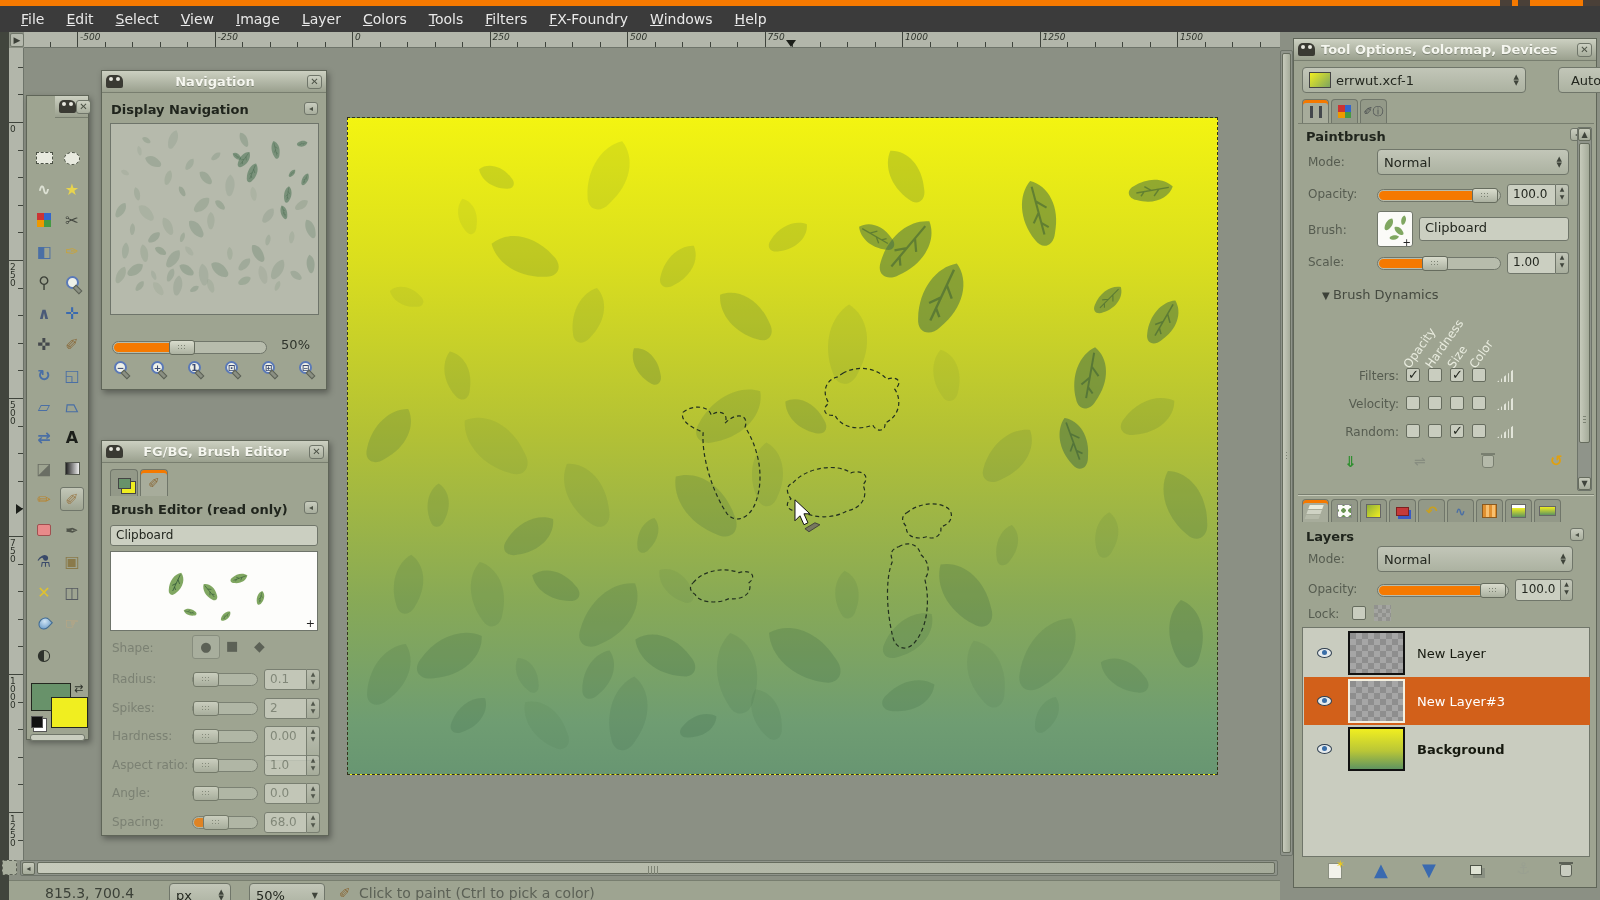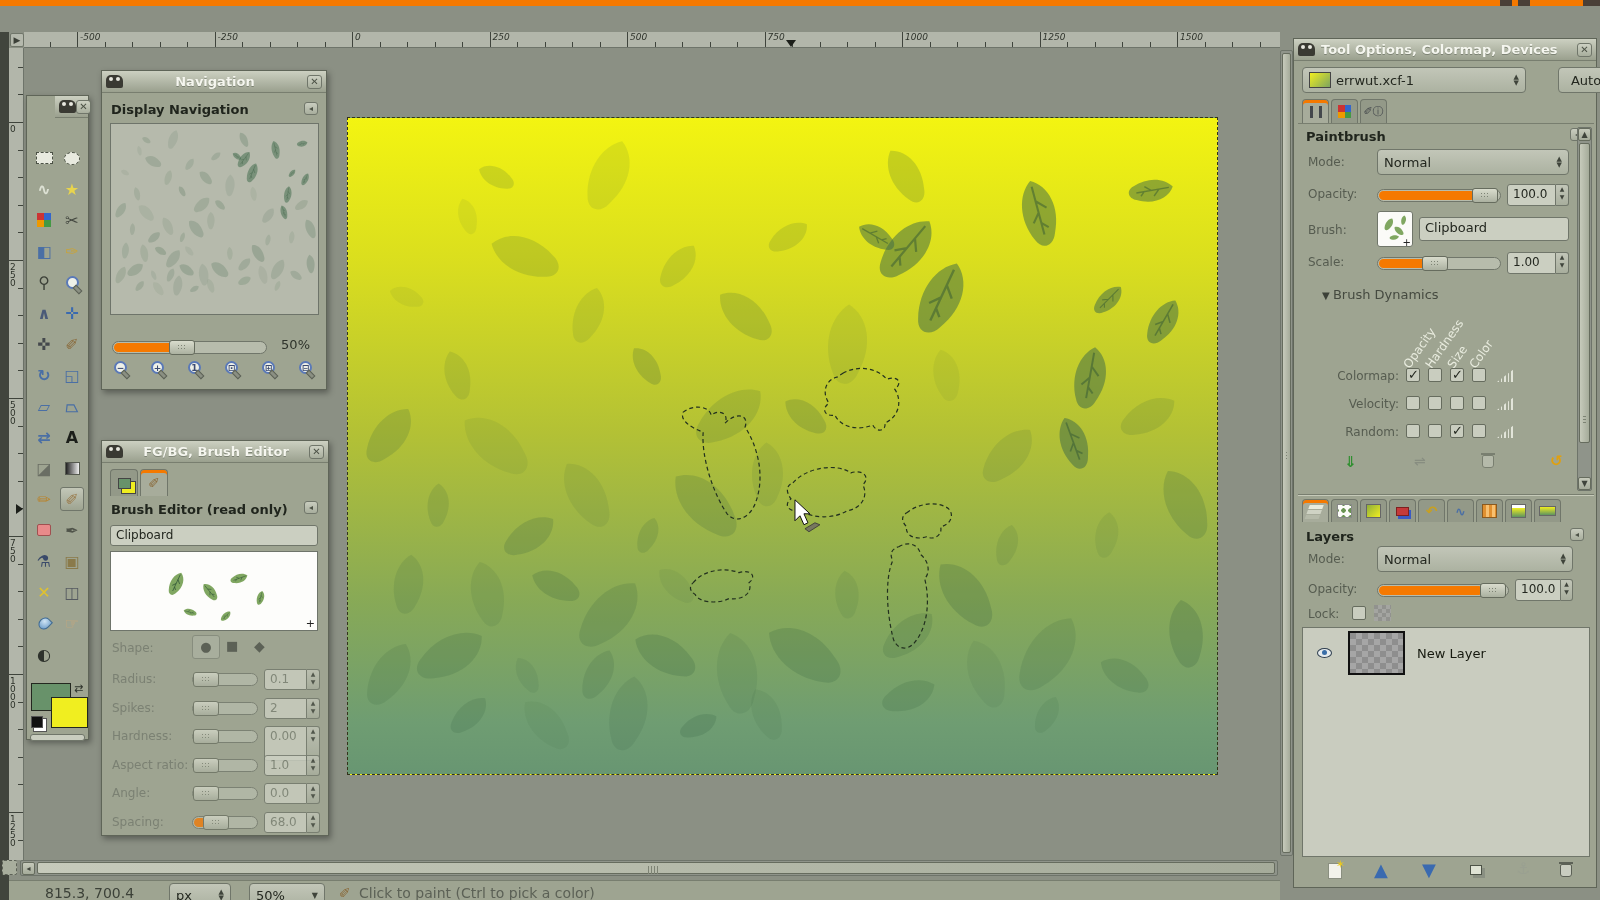--- a/index.html
+++ b/index.html
@@ -100,20 +100,34 @@
 </style>
 </head>
 <body>
 <div id="app">
 
 <div id="top-strip"></div>
 <div class="top-dark" style="left:1500px;width:12px;"></div>
 <div class="top-dark" style="left:1518px;width:12px;"></div>
 <div class="top-dark" style="left:1583px;width:17px;"></div>
 
+<div id="menubar">
+      <span class="menu-item">File</span>
+      <span class="menu-item">Edit</span>
+      <span class="menu-item">Select</span>
+      <span class="menu-item">View</span>
+      <span class="menu-item">Image</span>
+      <span class="menu-item">Layer</span>
+      <span class="menu-item">Colors</span>
+      <span class="menu-item">Tools</span>
+      <span class="menu-item">Filters</span>
+      <span class="menu-item">FX-Foundry</span>
+      <span class="menu-item">Windows</span>
+      <span class="menu-item">Help</span>
+    </div>
 <div id="left-border"></div>
 
 <div id="ruler-corner">▶</div>
 <div id="hruler">
       <div class="htick" style="left: 25.5px; height: 5px;"></div>
       <div class="htick" style="left: 53px; height: 15px;"></div>
       <div class="hlabel" style="left: 56px;">-500</div>
       <div class="htick" style="left: 80.5px; height: 5px;"></div>
       <div class="htick" style="left: 108px; height: 5px;"></div>
       <div class="htick" style="left: 135.5px; height: 5px;"></div>
@@ -994,21 +1008,21 @@
     <span class="val">1.00</span>
         <span class="arr">▲<br>▼</span>
   </div>
 
   <div style="position:absolute;left:28px;top:248px;font-size:10px;color:#3c4138;">▼ <span style="font-size:13px;color:#454a40;">Brush Dynamics</span></div>
   <div id="dynamics-grid">
         <div class="rotlbl" style="left:118px;top:318px;">Opacity</div>
         <div class="rotlbl" style="left:140px;top:318px;">Hardness</div>
         <div class="rotlbl" style="left:162px;top:318px;">Size</div>
         <div class="rotlbl" style="left:184px;top:318px;">Color</div>
-        <div class="lbl" style="left:0;top:330px;width:105px;text-align:right;">Colormap:</div>
+        <div class="lbl" style="left:0;top:330px;width:105px;text-align:right;">Filters:</div>
         <div class="checkbox checked" style="left:112px;top:329px;"></div>
         <div class="checkbox " style="left:134px;top:329px;"></div>
         <div class="checkbox checked" style="left:156px;top:329px;"></div>
         <div class="checkbox " style="left:178px;top:329px;"></div>
         <div class="barsicon" style="position:absolute;left:203px;top:330px;"></div>
         <div class="lbl" style="left:0;top:358px;width:105px;text-align:right;">Velocity:</div>
         <div class="checkbox " style="left:112px;top:357px;"></div>
         <div class="checkbox " style="left:134px;top:357px;"></div>
         <div class="checkbox " style="left:156px;top:357px;"></div>
         <div class="checkbox " style="left:178px;top:357px;"></div>
@@ -1086,20 +1100,30 @@
   <div class="lbl" style="left:14px;top:568px;">Lock:</div>
   <div class="checkbox" style="left:58px;top:567px;"></div>
   <div class="ico-checker" style="position:absolute;left:80px;top:566px;width:17px;height:16px;background-size:8px 8px;background-position:0 0,4px 4px;opacity:.8;"></div>
 
   <div style="position:absolute;left:8px;top:588px;width:288px;height:230px;background:#c9ccbf;border:1px solid #70766a;">
     <div class="layer-row" style="top:1px;">
       <span class="eye"></span>
       <span class="thumb ico-checker"></span>
       <span class="lname">New Layer</span>
     </div>
+    <div class="layer-row selected" style="top:49px;">
+      <span class="eye"></span>
+      <span class="thumb ico-checker"></span>
+      <span class="lname">New Layer#3</span>
+    </div>
+    <div class="layer-row" style="top:97px;">
+      <span class="eye"></span>
+      <span class="thumb" style="background:linear-gradient(180deg,#f0ee20,#b9c637 55%,#5f9460);"></span>
+      <span class="lname" style="font-weight:bold;">Background</span>
+    </div>
   </div>
 
   <div class="ico-page" style="position:absolute;left:34px;top:824px;"></div>
   <div style="position:absolute;left:80px;top:820px;font-size:18px;font-weight:bold;color:#3a6ab0;">▲</div>
   <div style="position:absolute;left:128px;top:820px;font-size:18px;font-weight:bold;color:#3a6ab0;">▼</div>
   <div class="ico-dup" style="position:absolute;left:176px;top:826px;"></div>
   <div style="position:absolute;left:222px;top:820px;font-size:16px;color:#9aa091;">⚓</div>
   <div class="ico-trash" style="position:absolute;left:266px;top:825px;"></div>
 </div>
 

